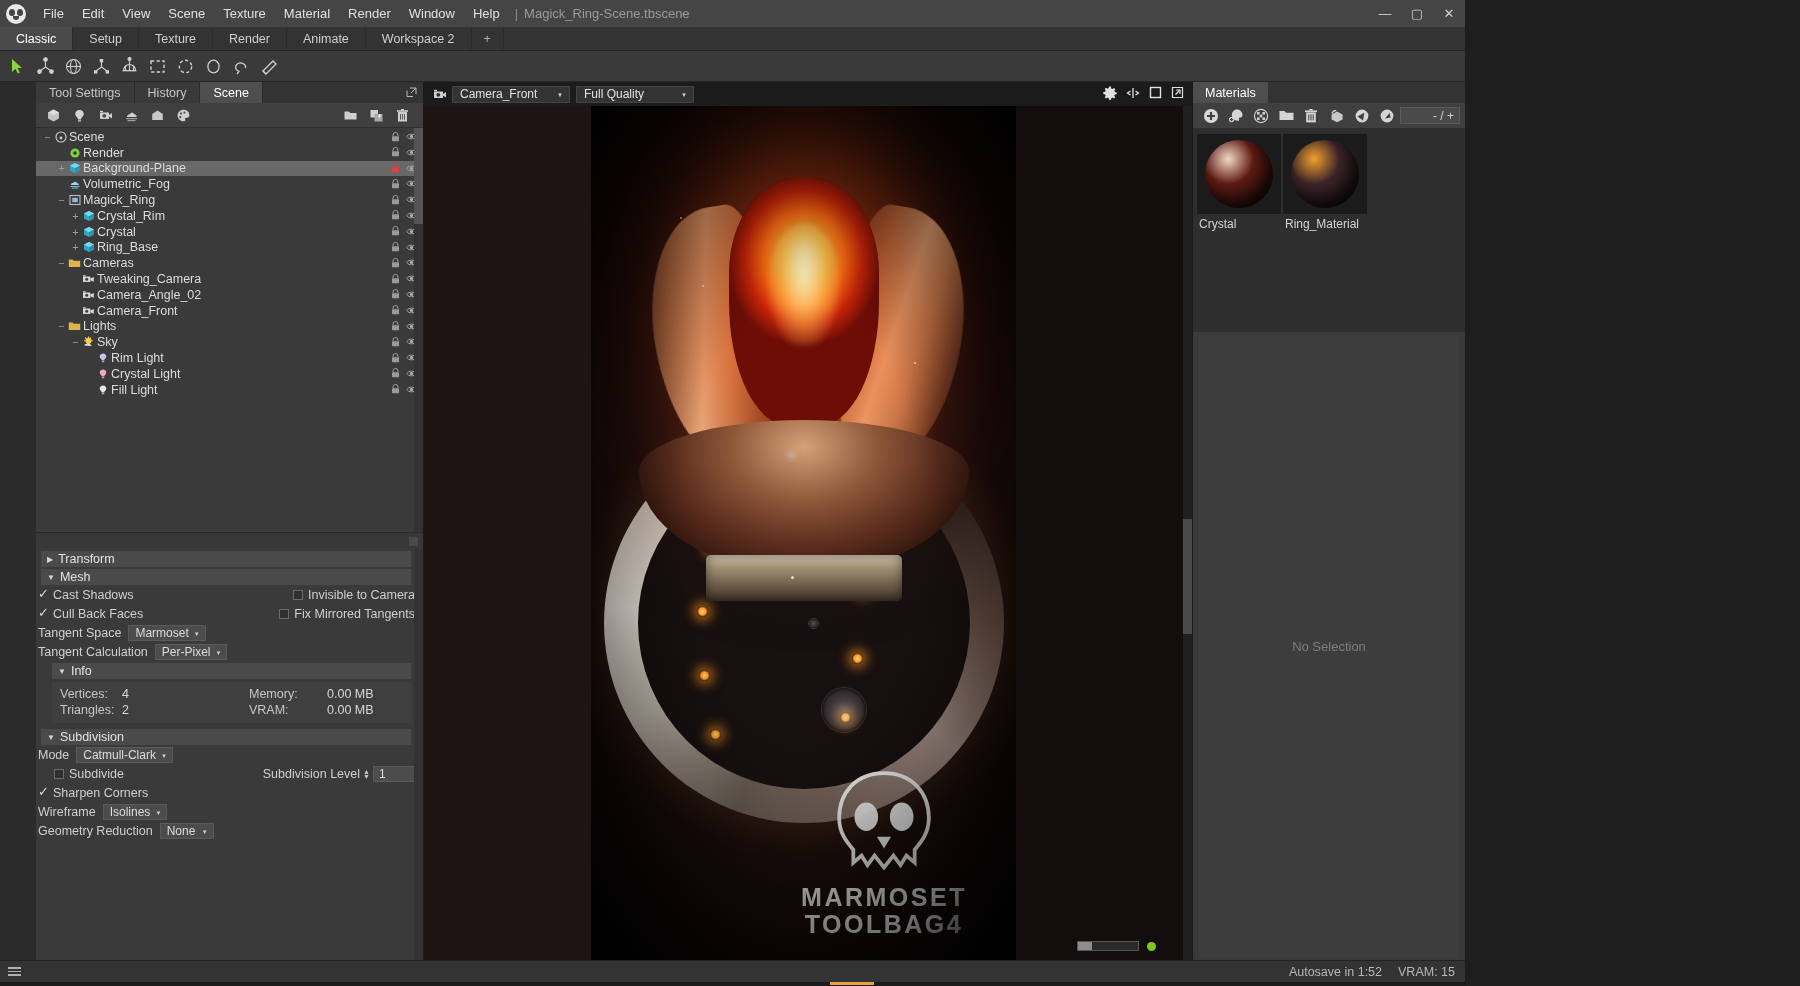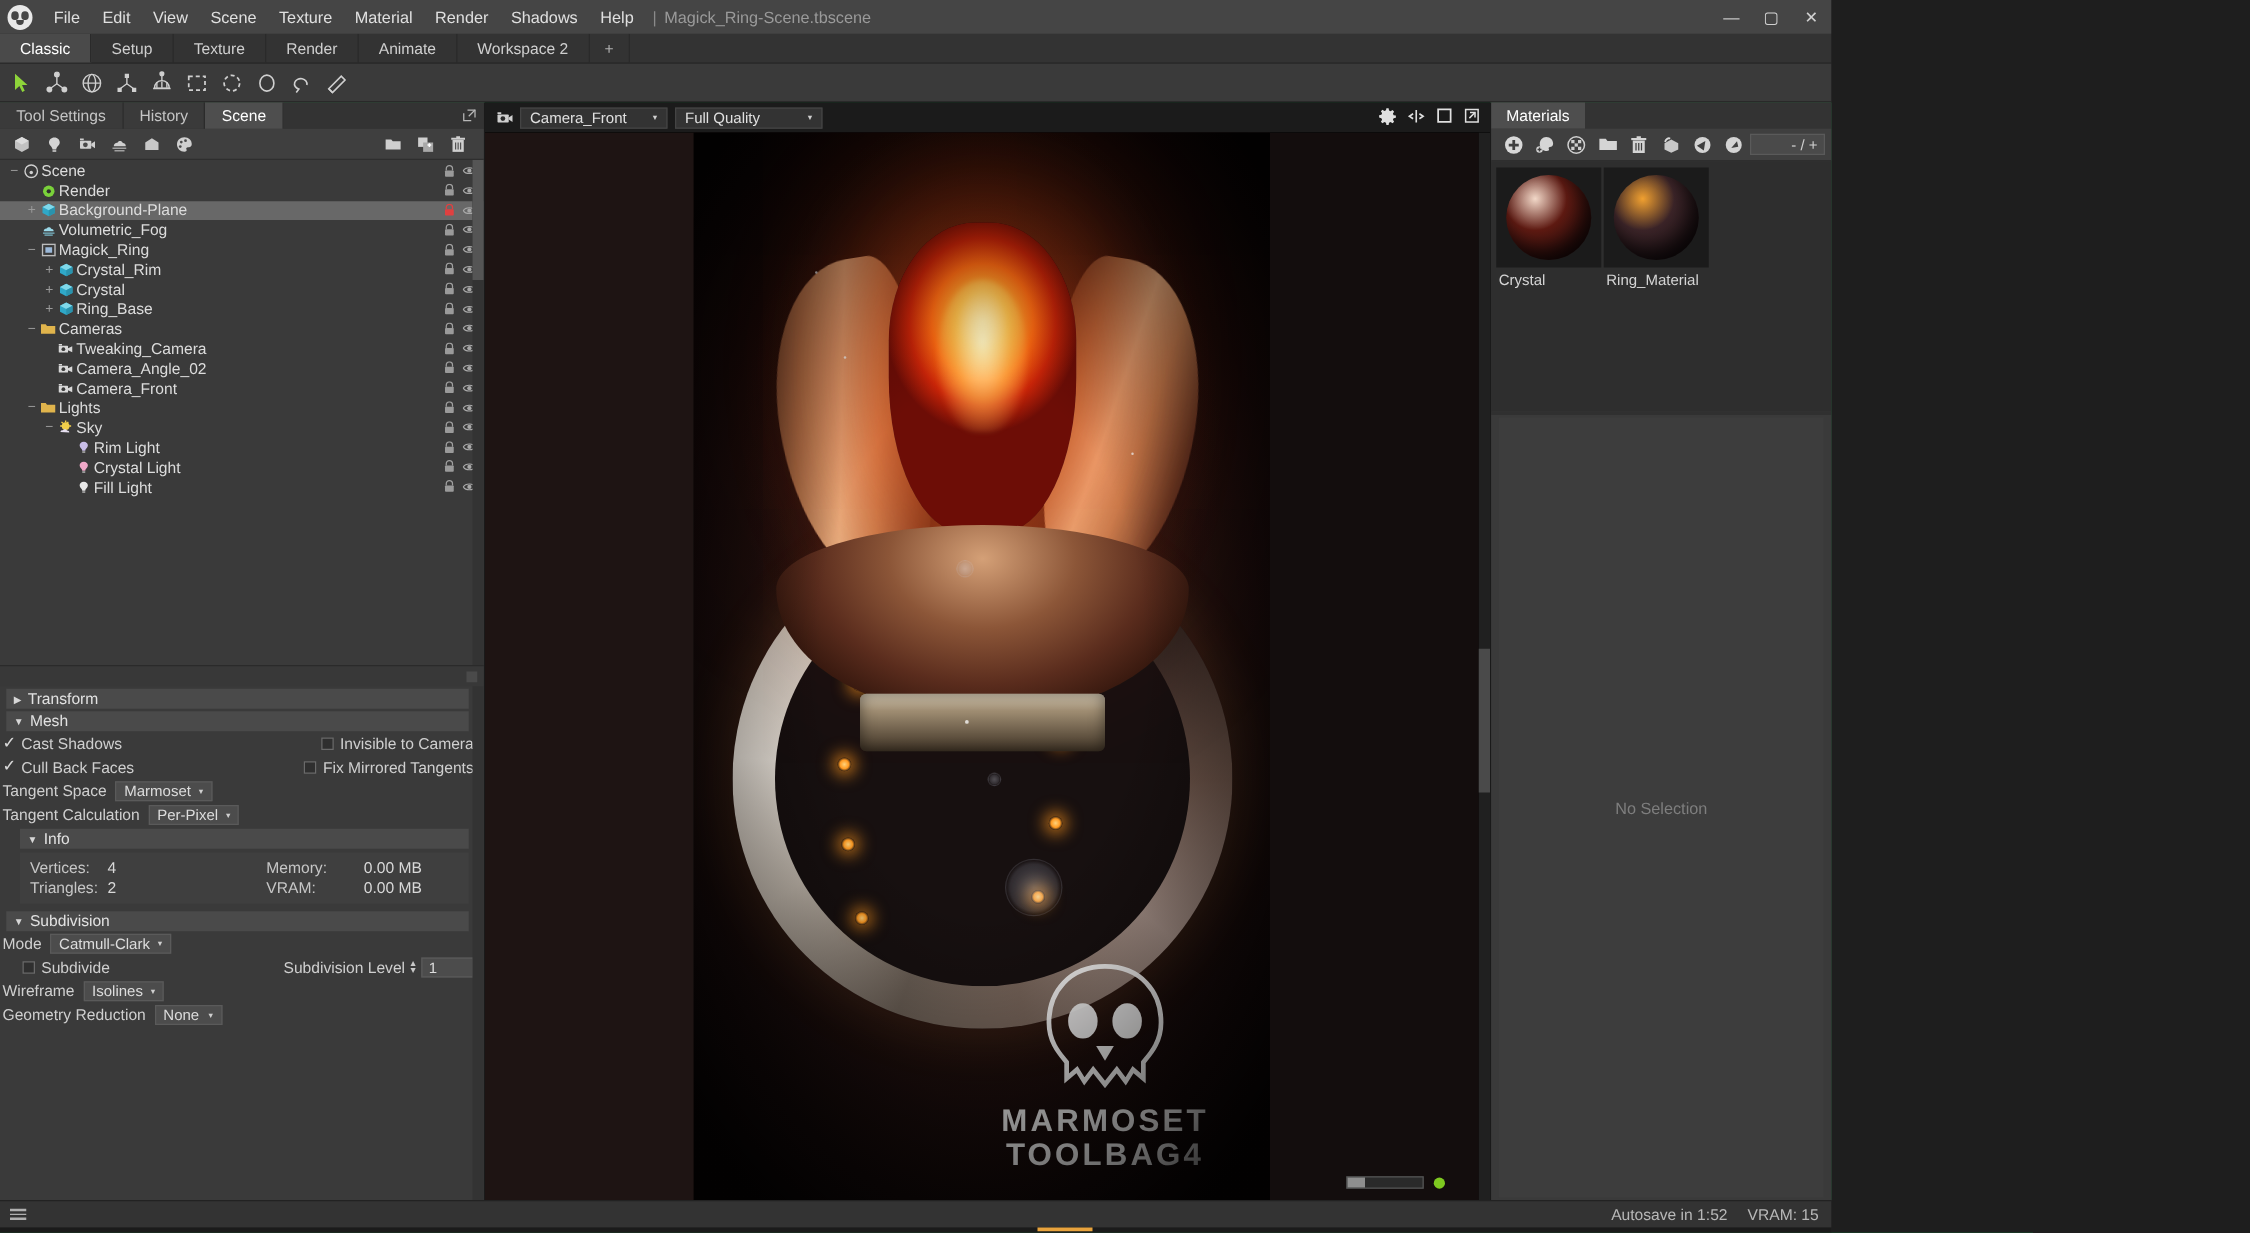--- a/index.html
+++ b/index.html
@@ -59,21 +59,21 @@
     height: 31px; background: #3a3a3a; display: flex; align-items: center;
     padding-left: 4px; flex-shrink: 0; border-bottom: 1px solid #252525;
   }
   .tool-btn {
     width: 27px; height: 27px; display: flex; align-items: center; justify-content: center;
     margin-right: 1px;
   }
   .tool-btn svg { display: block; }
 
   
-  .body { flex: 1; display: flex; min-height: 0; background: #15803d; }
+  .body { flex: 1; display: flex; min-height: 0; background: #15803d; margin-left: 36px; }
 
   
   .leftpanel {
     width: 388px; background: #383838; display: flex; flex-direction: column;
     flex-shrink: 0; border-right: 1px solid #1a1a1a;
   }
   .ptabs { height: 21px; background: #333333; display: flex; align-items: stretch; position: relative; }
   .ptab {
     padding: 0 13px; display: flex; align-items: center; font-size: 12.5px;
     color: #c4c4c4; background: #3a3a3a; border-right: 1px solid #2b2b2b;
@@ -308,21 +308,21 @@
 
   <div class="menubar">
     <div class="logo-skull"></div>
     <div class="menu-item">File</div>
     <div class="menu-item">Edit</div>
     <div class="menu-item">View</div>
     <div class="menu-item">Scene</div>
     <div class="menu-item">Texture</div>
     <div class="menu-item">Material</div>
     <div class="menu-item">Render</div>
-    <div class="menu-item">Shadows</div>
+    <div class="menu-item">Window</div>
     <div class="menu-item">Help</div>
     <span class="menu-sep">|</span>
     <span class="title-text">Magick_Ring-Scene.tbscene</span>
     <div class="win-controls">
       <div class="win-btn">—</div>
       <div class="win-btn">▢</div>
       <div class="win-btn close">✕</div>
     </div>
   </div>
 
@@ -977,20 +977,24 @@
           <span class="right-item">
             <span class="lbl">Subdivision Level</span>
             <span class="spinner">
                 <span>▲</span>
                 <span>▼</span>
               </span>
             <span class="numfield">1</span>
           </span>
         </div>
 
+        <div class="prow">
+          <span class="chk on"></span>
+          <span class="lbl">Sharpen Corners</span>
+        </div>
 
         <div class="prow">
           <span class="lbl">Wireframe</span>
           <span class="dd">Isolines</span>
         </div>
 
         <div class="prow">
           <span class="lbl">Geometry Reduction</span>
           <span class="dd">None</span>
         </div>

